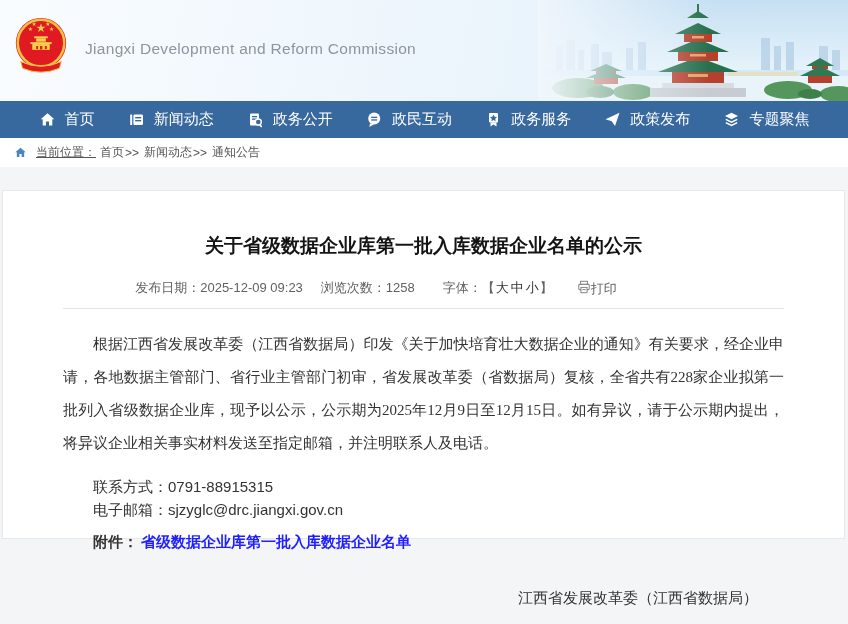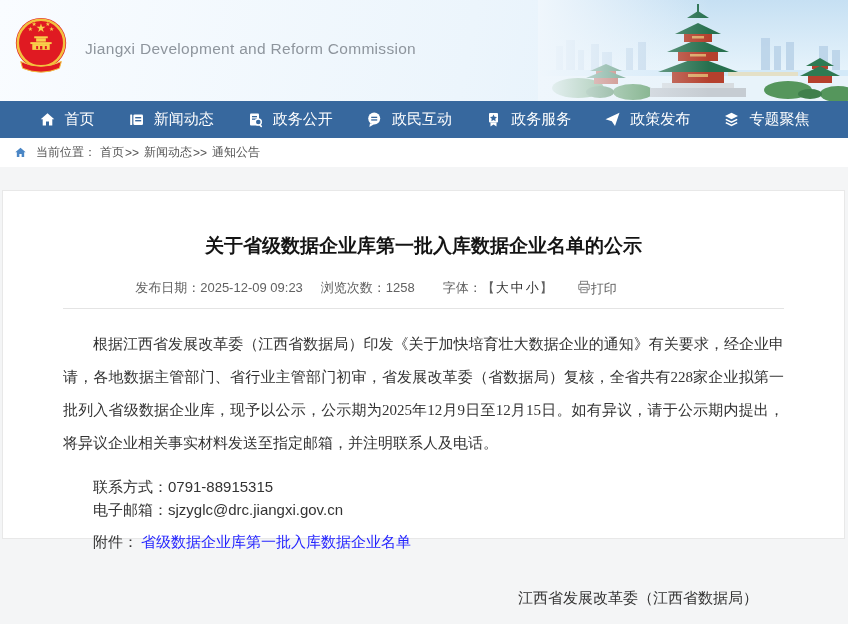--- a/index.html
+++ b/index.html
@@ -24,38 +24,38 @@
   .nav-item { display:flex; align-items:center; gap:9px; color:#fff; font-size:15px;
     text-decoration:none; cursor:pointer; white-space:nowrap; }
   .nav-item svg { display:block; }
 
   
   .breadcrumb-bar { height:29px; background:#fff; display:flex; align-items:center;
     padding-left:14px; font-size:12px; color:#555; }
   .breadcrumb-bar svg { display:block; margin-right:9px; }
   .bc-link { color:#555; text-decoration:none; cursor:pointer; }
   .bc-sep { margin:0 5px 0 1px; }
-  .bc-prefix { margin-right:4px; }
+  .bc-prefix { margin-right:4px;text-decoration:underline; }
 
   
   .card { margin:23px 3px 0 2px; height:349px; background:#fff;
     border:1px solid #e8e8e8; padding:0 60px; position:relative; }
   .title { margin-top:42px; text-align:center; font-size:19px; font-weight:bold; color:#141414; }
   .meta { margin-top:20px; text-align:center; padding-right:95px; font-size:13px; color:#616161; }
   .meta .gap  { margin-left:18px; }
   .meta .gap2 { margin-left:28px; }
   .fopt { color:#333; text-decoration:none; cursor:pointer; margin:0 1px; }
   .print-btn { margin-left:24px; display:inline-flex; align-items:center; gap:0;
     color:#616161; cursor:pointer; vertical-align:middle; }
   .rule { border:none; border-top:1px solid #e4e4e4; margin-top:10px; }
   .body-p { margin-top:19px; font-size:15px; color:#333; line-height:33px;
     text-indent:2em; text-align:justify;font-family:Liberation Serif, serif; }
   .info-line { font-size:15px; color:#333; line-height:23px; text-indent:2em; }
   .info-line.first { margin-top:15px; }
-  .attach { margin-top:9px; font-size:15px; color:#333; line-height:24px; text-indent:2em; }
+  .attach { margin-top:9px; font-size:15px; color:#333; line-height:24px; text-indent:2em;font-weight:bold; }
   .alink { color:#1f1fff; text-decoration:none; cursor:pointer; margin-left:3px; }
   .sign-org  { margin-top:35px; text-align:right; padding-right:26px; font-size:15px; color:#333; }
   .sign-date { margin-top:15px; text-align:right; padding-right:86px; font-size:15px; color:#333; }
 </style>
 </head>
 <body>
 
 <div>
 
   <header class="masthead">

